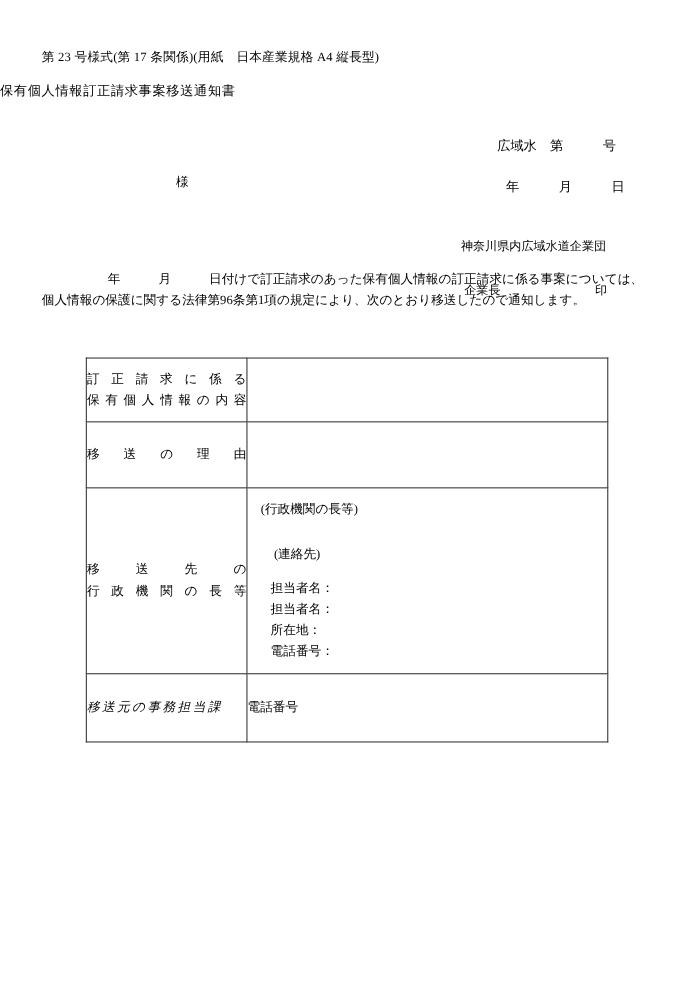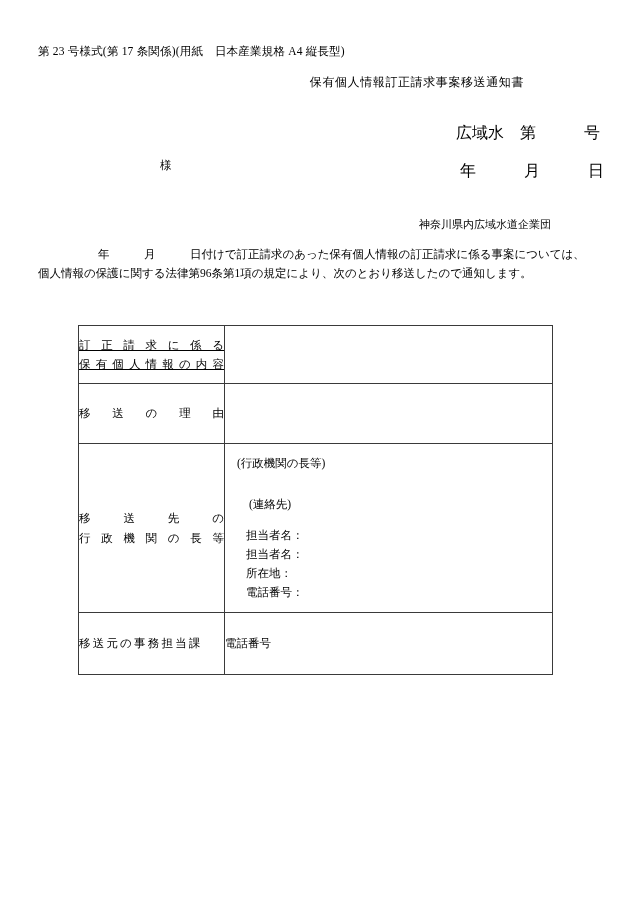--- a/index.html
+++ b/index.html
@@ -32,31 +32,31 @@
     font-size: 11.5px;
     letter-spacing: 0.2px;
     white-space: pre;
   }
 
   .doc-title {
     position: absolute;
     left: 0;
     top: 74px;
     width: 524px;
-    text-align: right;
+    text-align: left;
     font-size: 12px;
     letter-spacing: 0.6px;
   }
 
   
   .number-block {
     position: absolute;
     left: 440px;
     top: 104px;
-    font-size: 16px;
+    font-size: 12px;
     line-height: 19px;
     white-space: pre;
   }
   .number-block .line2 {
     display: block;
     padding-left: 20px;
   }
 
   
   .addressee {
@@ -125,20 +125,21 @@
   .label-spread {
     display: block;
     text-align: justify;
     text-align-last: justify;
     white-space: nowrap;
   }
   .label-spread-tight {
     display: block;
     letter-spacing: 2.2px;
     white-space: nowrap;
+    font-style: italic;
   }
 
   .value-cell {
     padding: 6px 10px;
     line-height: 19px;
   }
 
   .date-inline {
     padding-left: 48px;
     white-space: pre;
@@ -153,21 +154,21 @@
   .dest-item {
     margin: 0;
     padding-left: 9px;
   }
 
   .tel-cell {
     padding: 10px 10px 10px 12px;
     vertical-align: bottom;
     line-height: 19px;
   }
-  .row-h1 { height: 58px; text-decoration: underline; }
+  .row-h1 { height: 58px; }
   .row-h2 { height: 38px; }
   .row-h3 { height: 60px; }
   .row-h4 { height: 152px; }
   .row-h5 { height: 62px; }
 
   .label-mid-2line {
     padding: 0 8px 0 10px;
     line-height: 20px;
   }
 </style>
@@ -182,20 +183,21 @@
 
   <div class="number-block">
     <span>広域水　第　　　号</span>
     <span class="line2">年　　　月　　　日</span>
   </div>
 
   <div class="addressee">様</div>
 
   <div class="issuer">
     <span>神奈川県内広域水道企業団</span>
+    <span class="issuer-role"><span>企業長</span><span class="seal">印</span></span>
   </div>
 
   <div class="body-text">
     <p class="body-line-1">年　　　月　　　日付けで訂正請求のあった保有個人情報の訂正請求に係る事案については、</p>
     <p class="body-line-2">個人情報の保護に関する法律第96条第1項の規定により、次のとおり移送したので通知します。</p>
   </div>
 
   <table class="form-table">
     <colgroup>
       <col class="col-label">

